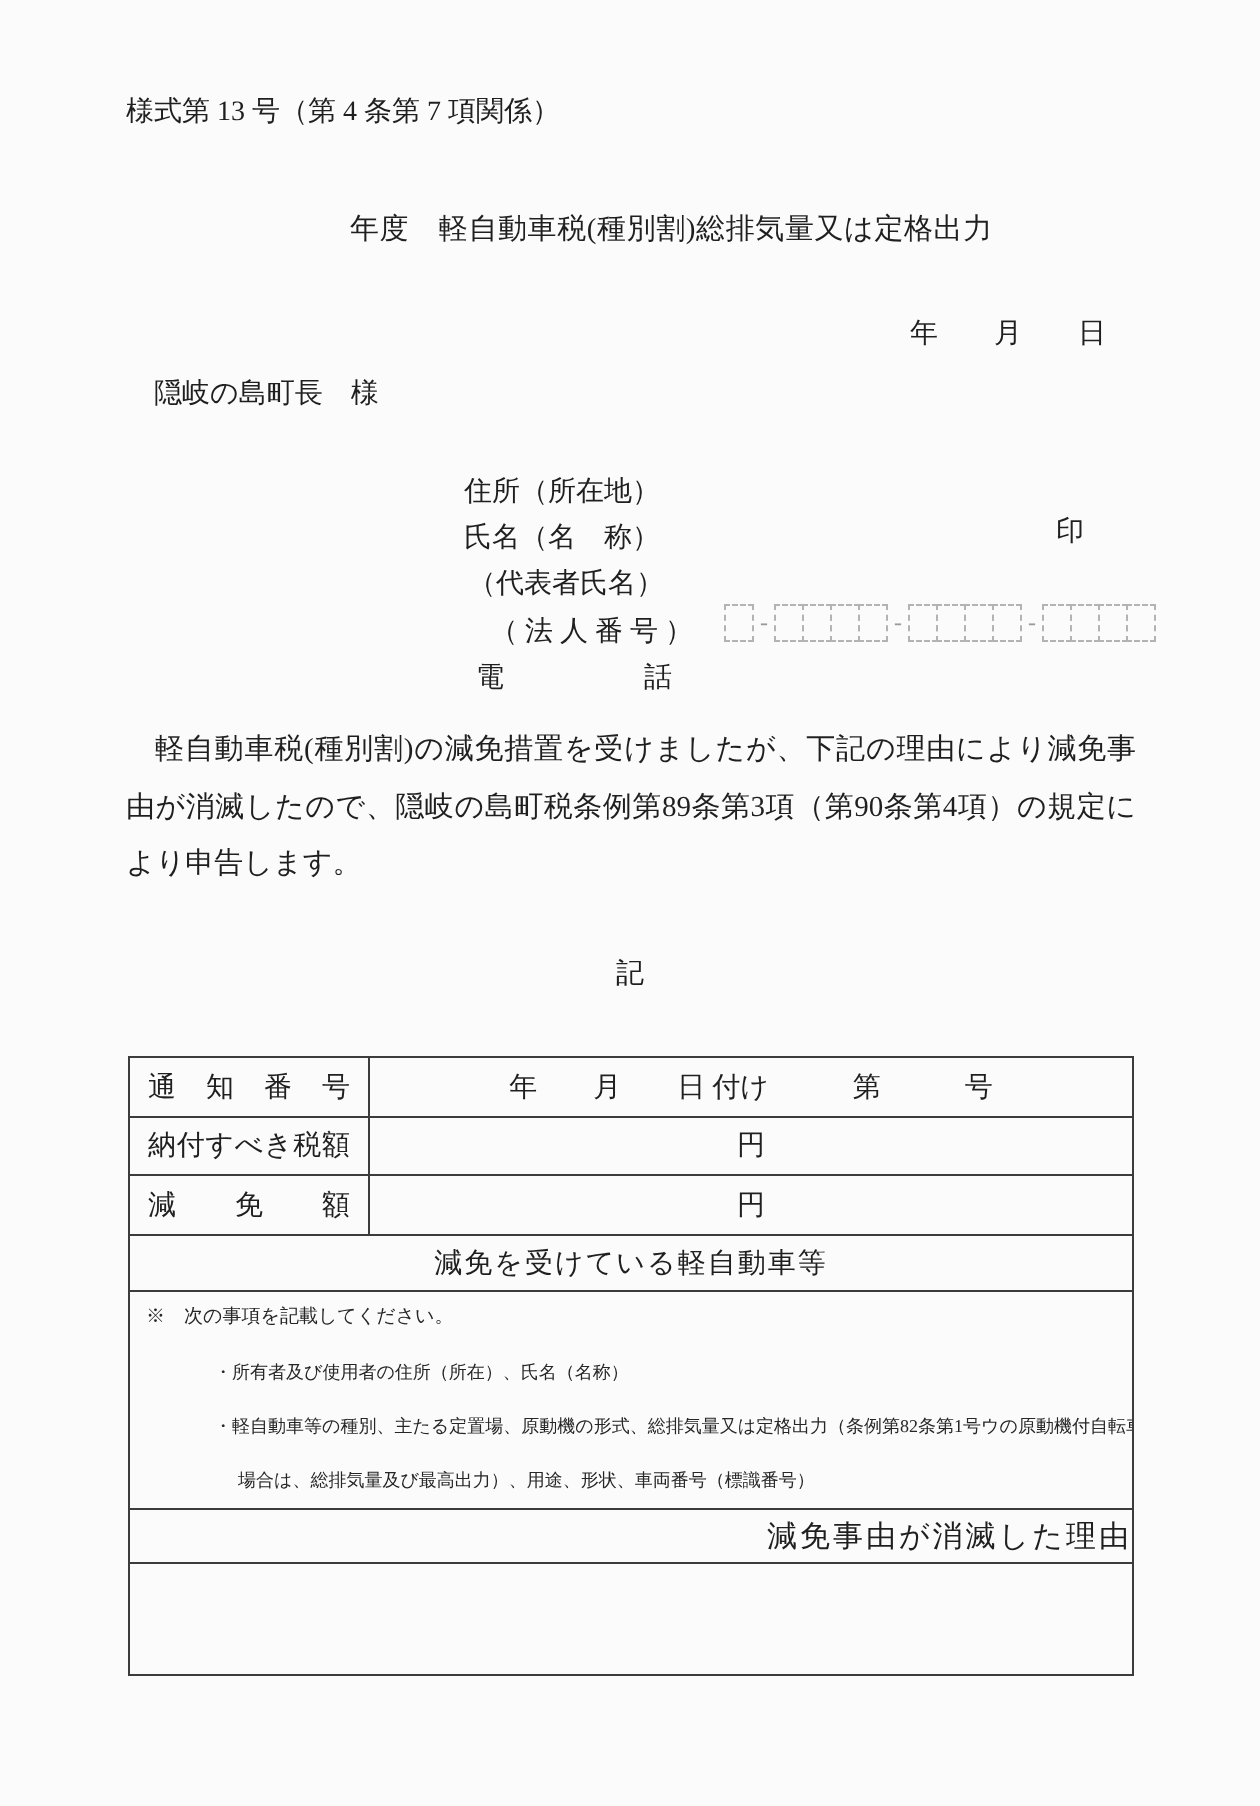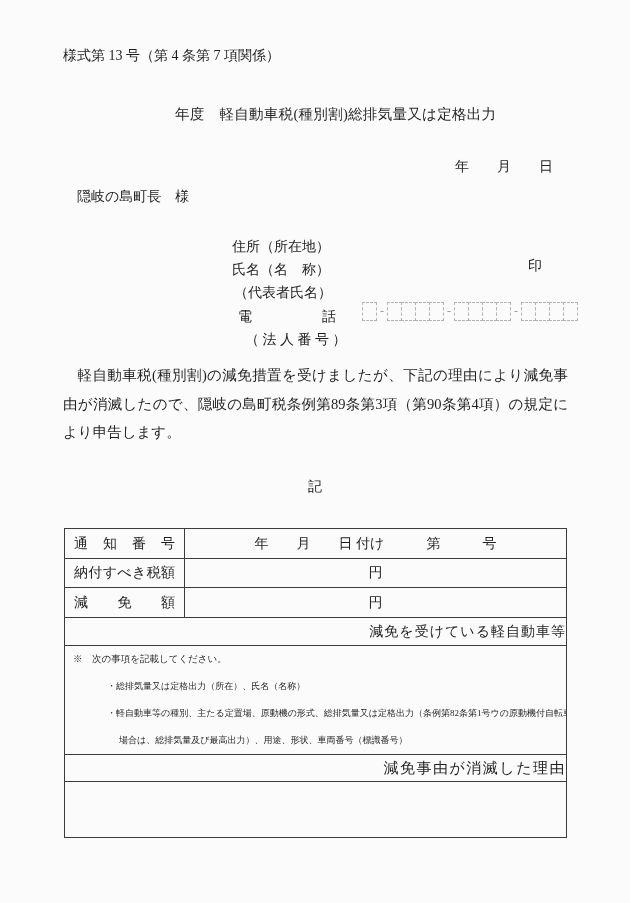--- a/index.html
+++ b/index.html
@@ -62,21 +62,21 @@
     text-align:justify;
     text-align-last:justify;
     padding:0 9px !important;
   }
   .val-cell { text-align:center; white-space:pre; }
   .center-cell { text-align:center; letter-spacing:1px; }
   .reason-cell { text-align:right; font-size:15px; letter-spacing:1.5px; }
   .r1 td { height:29px; }
   .r2 td { height:28px; }
   .r3 td { height:29px; }
-  .r4 td { height:27px;text-align:right; }
+  .r4 td { height:27px; }
   .r5 td { height:108px; vertical-align:top; }
   .r6 td { height:26px; }
   .r7 td { height:55px; }
 
   .notes-cell { font-size:9px; color:#262626; }
   .note-line { line-height:27px; height:27px; white-space:nowrap; }
   .note-intro { padding-left:8px; font-size:9.5px; }
   .note-b1, .note-b2 { padding-left:42px; }
   .note-cont { padding-left:54px; }
 </style>
@@ -88,22 +88,22 @@
 <div class="abs" id="doc-title">年度　軽自動車税(種別割)総排気量又は定格出力</div>
 
 <div class="abs" id="date-line">年　　月　　日</div>
 
 <div class="abs" id="addressee">隠岐の島町長　様</div>
 
 <div class="abs" id="applicant-block">
   <div class="app-line">住所（所在地）</div>
   <div class="app-line">氏名（名　称）</div>
   <div class="app-line app-rep">（代表者氏名）</div>
+  <div class="app-line app-corp">（ 法 人 番 号 ）</div>
   <div class="app-line app-phone">電　　　　　話</div>
-  <div class="app-line app-corp">（ 法 人 番 号 ）</div>
 </div>
 
 <div class="abs" id="seal">印</div>
 
 <div class="abs" id="corp-boxes">
     <span class="cn-group">
       <span class="cn-box"></span>
     </span>
     <span class="cn-dash">-</span>
     <span class="cn-group">
@@ -149,21 +149,21 @@
     <tr class="r3">
       <td class="lbl-cell">減免額</td>
       <td class="val-cell">円</td>
     </tr>
     <tr class="r4">
       <td class="center-cell" colspan="2">減免を受けている軽自動車等</td>
     </tr>
     <tr class="r5">
       <td class="notes-cell" colspan="2">
         <div class="note-line note-intro">※　次の事項を記載してください。</div>
-        <div class="note-line note-b1">・総排気量又は定格出力（所在）、氏名（名称）</div>
+        <div class="note-line note-b1">・所有者及び使用者の住所（所在）、氏名（名称）</div>
         <div class="note-line note-b2">・軽自動車等の種別、主たる定置場、原動機の形式、総排気量又は定格出力（条例第82条第1号ウの原動機付自転車の</div>
         <div class="note-line note-cont">場合は、総排気量及び最高出力）、用途、形状、車両番号（標識番号）</div>
       </td>
     </tr>
     <tr class="r6">
       <td class="reason-cell" colspan="2">減免事由が消滅した理由</td>
     </tr>
     <tr class="r7">
       <td colspan="2"></td>
     </tr>

